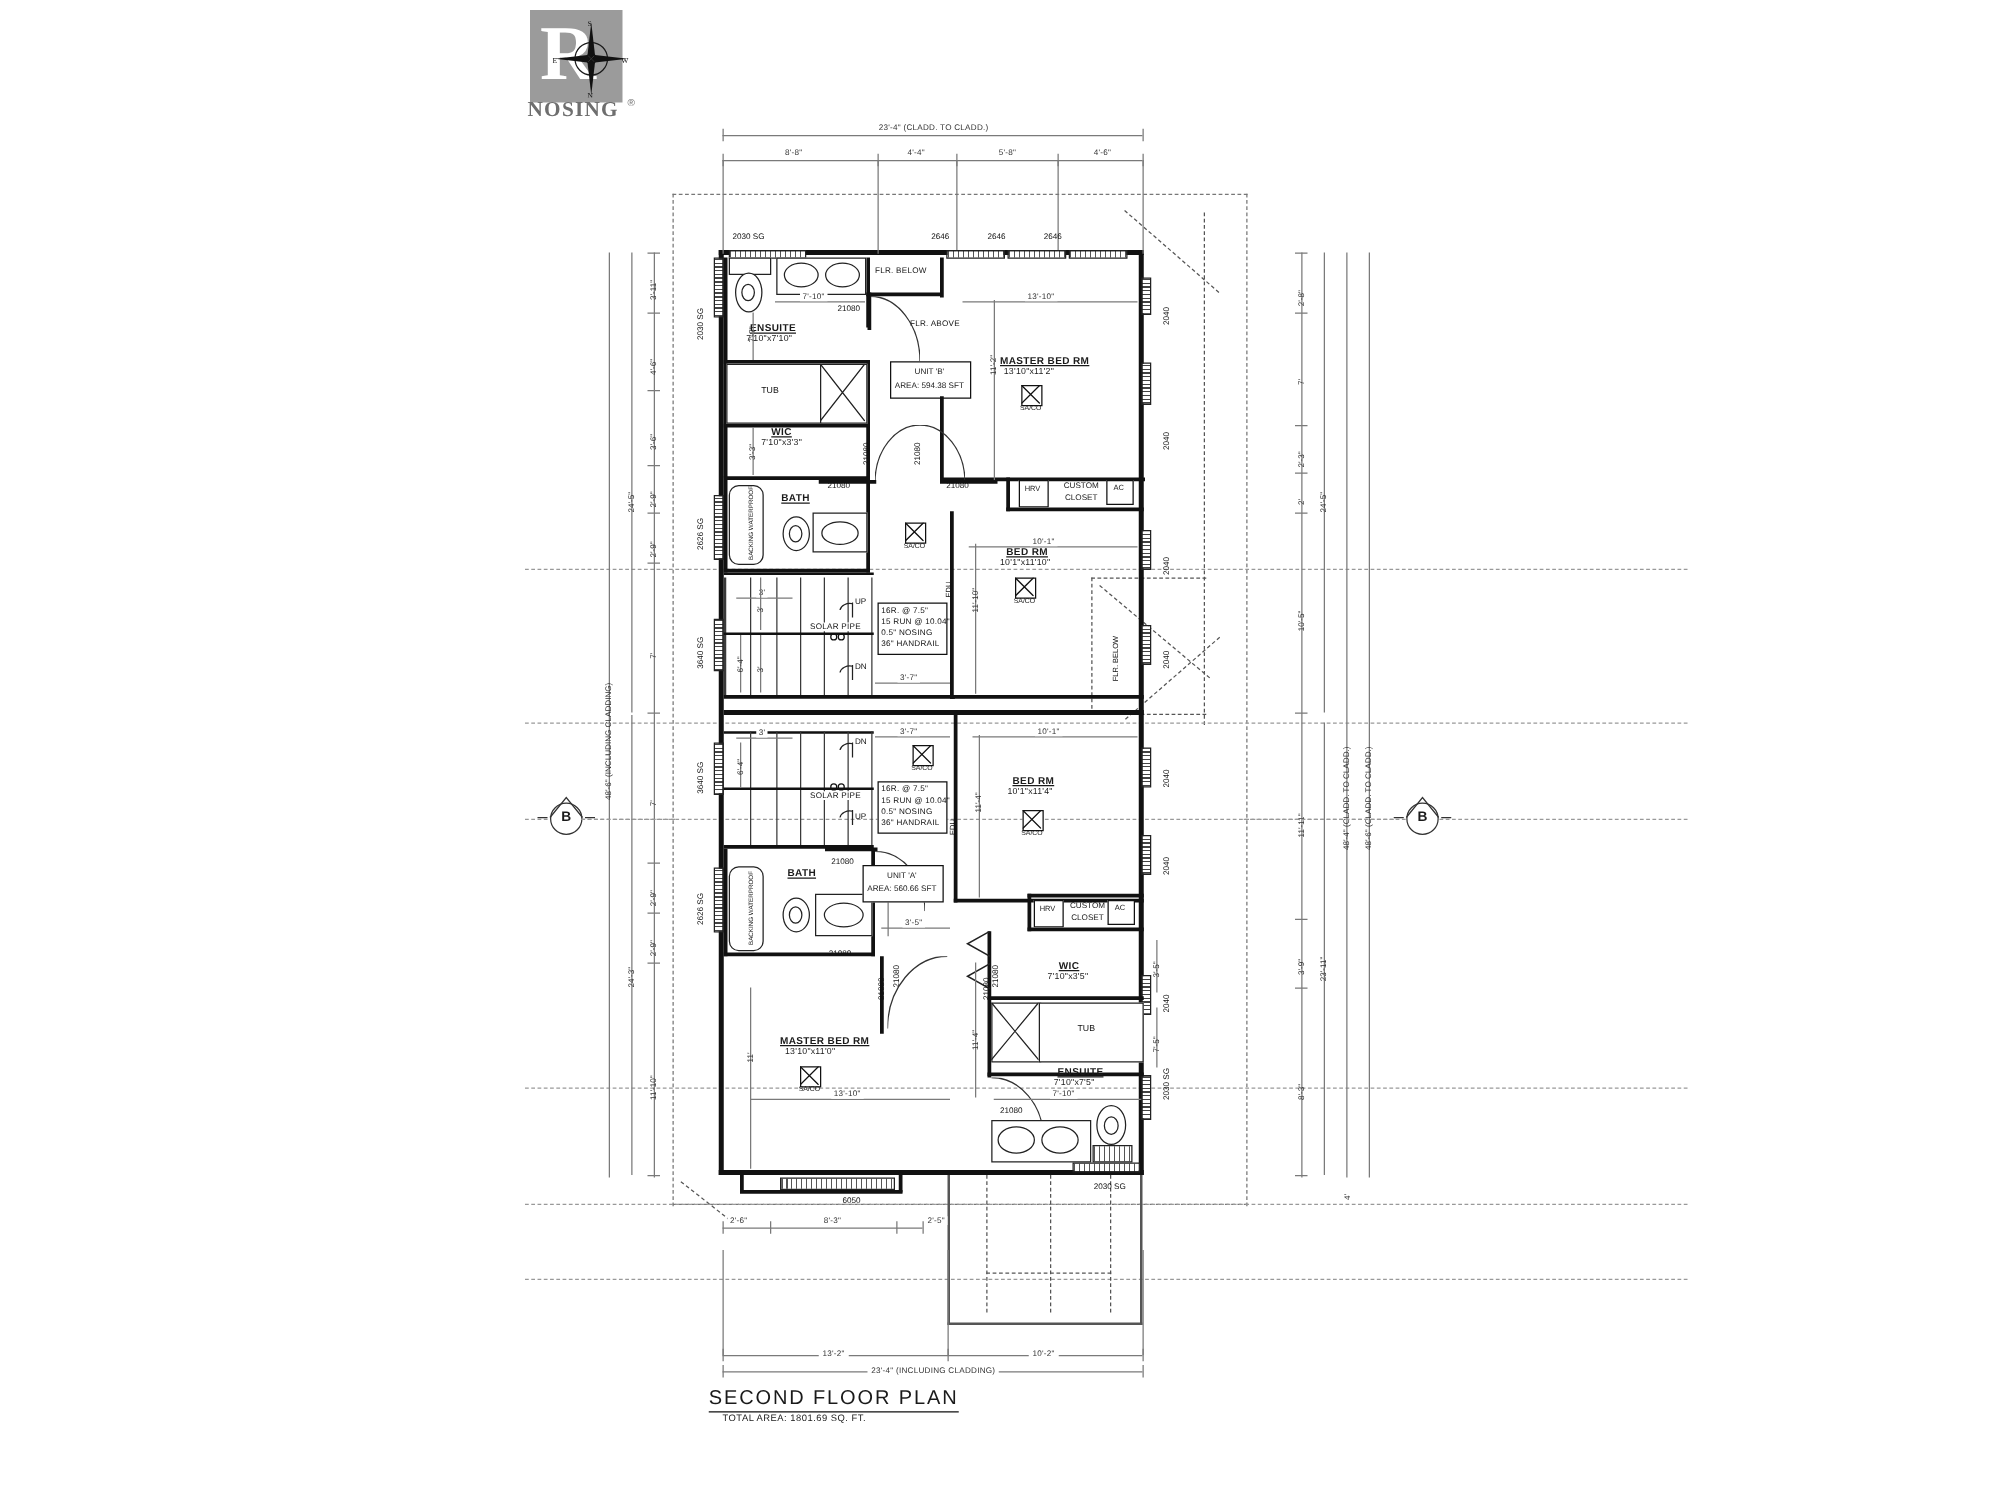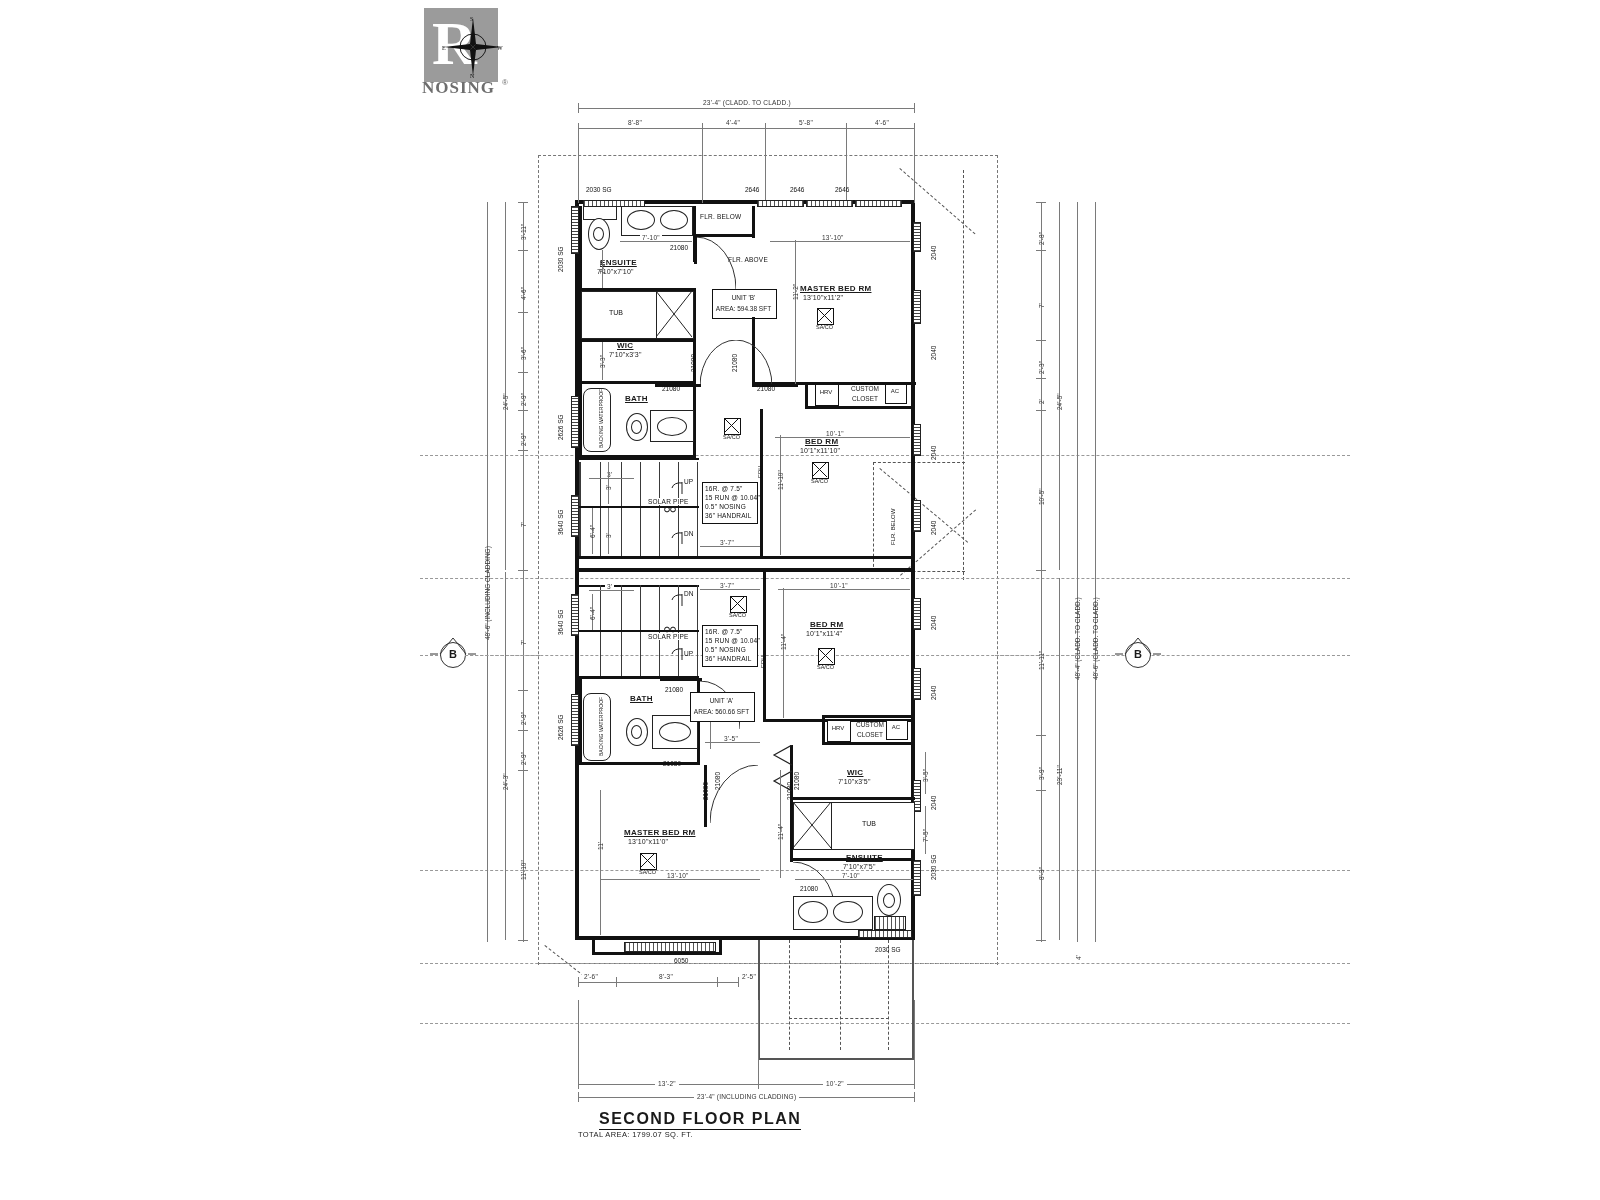--- a/index.html
+++ b/index.html
@@ -42,22 +42,22 @@
   .dashdot{position:absolute;border-top:1px dashed #777;}
   .ctr{position:absolute;border-top:1px dashed #999;}
   .oval{position:absolute;border:1px solid #222;border-radius:50%;background:#fff;}
   .rect{position:absolute;border:1px solid #222;background:#fff;}
   .sa{position:absolute;width:15px;height:15px;border:1px solid #111;background:#fff;}
   .salbl{position:absolute;font-size:5.5px;white-space:nowrap;}
   .hatch{position:absolute;background:
       repeating-linear-gradient(0deg,#444 0 1px,#fff 1px 3px);border:1px solid #222;}
   .grad{position:absolute;background:
       repeating-linear-gradient(90deg,#555 0 1px,#fff 1px 4px);border:1px solid #222;}
-  .title{position:absolute;font-size:16px;font-weight:bold;letter-spacing:1.5px;
-         border-bottom:1.5px solid #111;padding-bottom:1px;white-space:nowrap;margin-left:32px;}
+  .title{position:absolute;font-size:16px;font-weight:normal;letter-spacing:1.5px;
+         border-bottom:1.5px solid #111;padding-bottom:1px;white-space:nowrap;}
   .subtitle{position:absolute;font-size:7.5px;letter-spacing:.4px;white-space:nowrap;}
   .bub{position:absolute;width:24px;height:24px;border:1.2px solid #333;border-radius:50%;
        background:#fff;font-size:11px;font-weight:bold;text-align:center;line-height:23px;}
 </style>
 </head>
 <body>
 
 <div id="stage">
 
   <div class="logo">
@@ -588,15 +588,15 @@
   <div class="dimv" style="left:578px;top:1000px;height:84px;"></div>
   <div class="dimv" style="left:758px;top:1000px;height:84px;"></div>
   <div class="dimv" style="left:914px;top:1000px;height:84px;"></div>
 
   <div class="dim" style="left:578px;top:1097px;width:336px;"></div>
   <div class="tick" style="left:578px;top:1092px;width:1px;height:10px;"></div>
   <div class="tick" style="left:914px;top:1092px;width:1px;height:10px;"></div>
   <div class="dtxt" style="left:694px;top:1093px;background:#fff;padding:0 3px;">23'-4" (INCLUDING CLADDING)</div>
 
   <div class="title" style="left:567px;top:1110px;">SECOND  FLOOR  PLAN</div>
-  <div class="subtitle" style="left:578px;top:1130px;">TOTAL  AREA:  1799.07  SQ. FT.</div>
+  <div class="subtitle" style="left:578px;top:1130px;">TOTAL  AREA:  1801.69  SQ. FT.</div>
 
 </div>
 
 </body></html>

